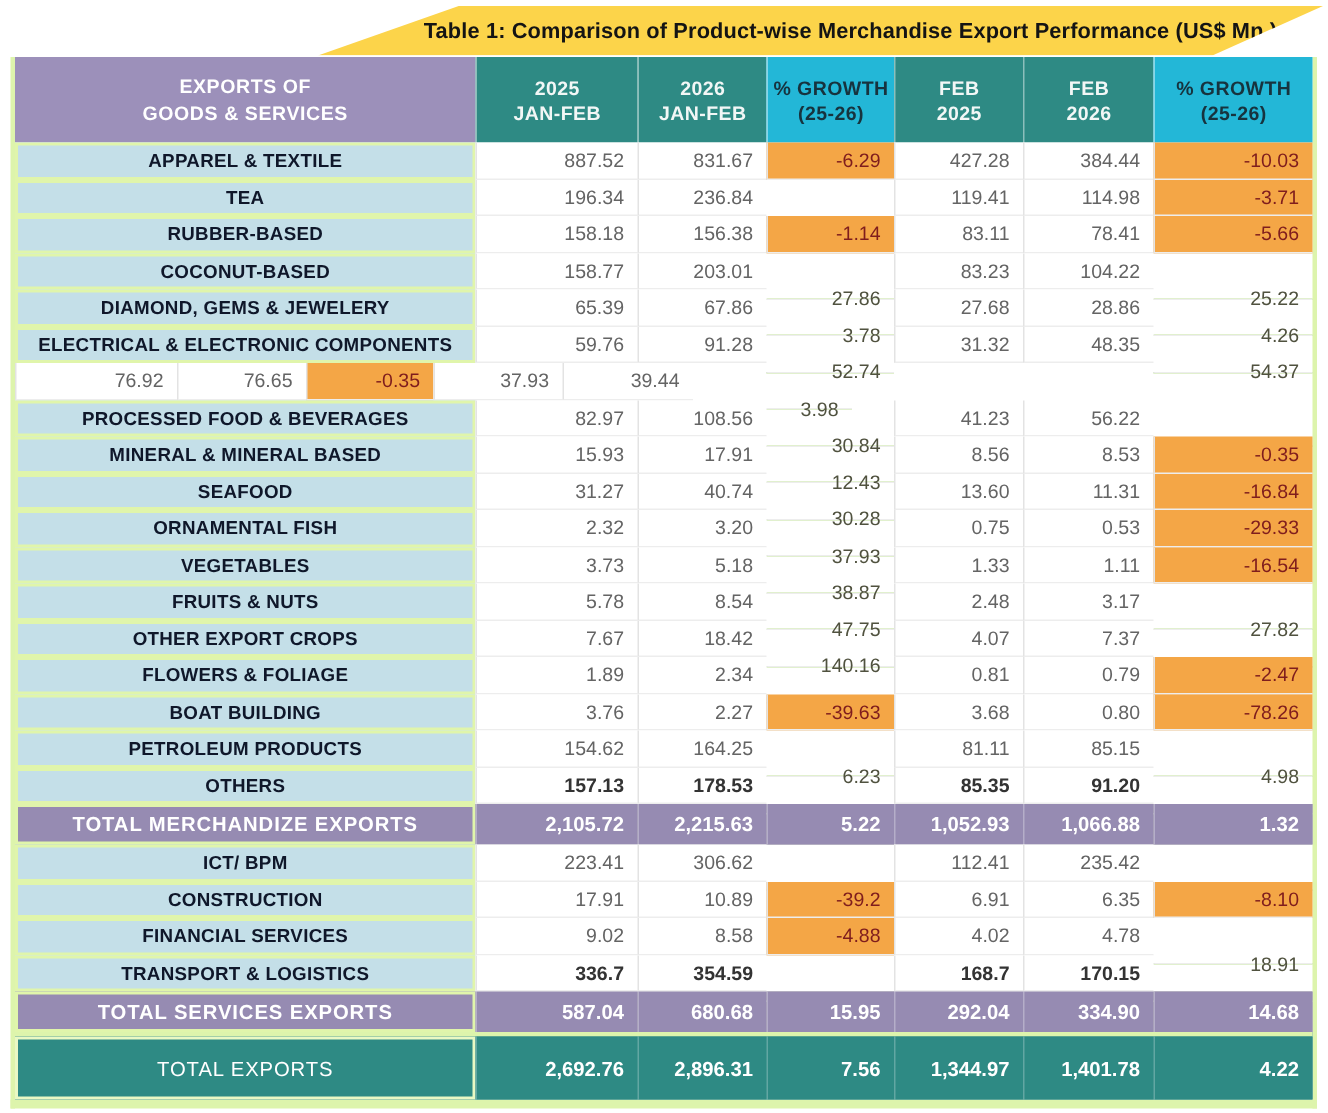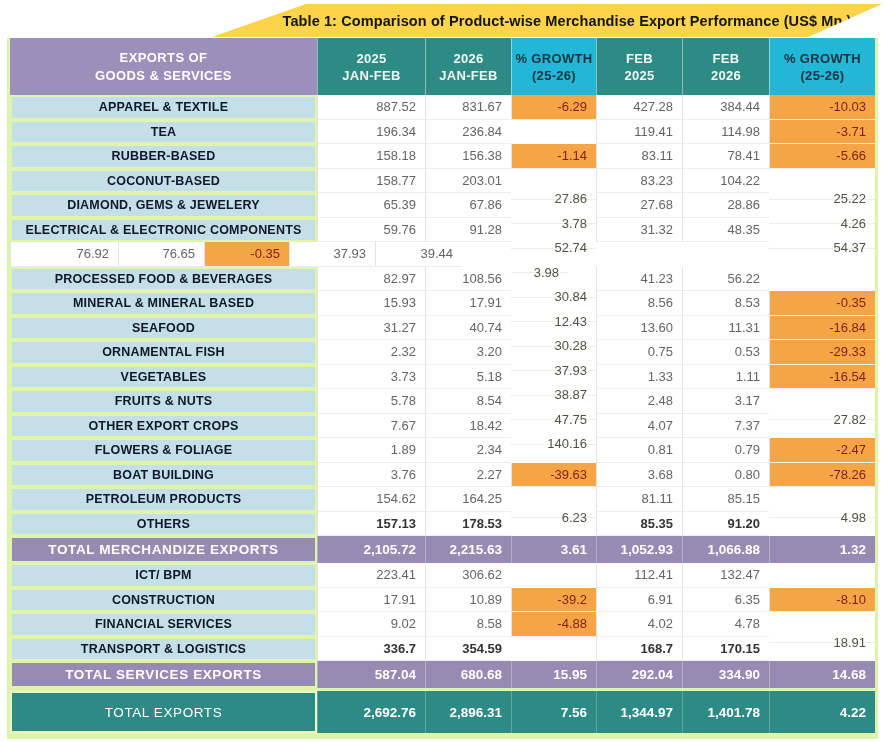--- a/index.html
+++ b/index.html
@@ -298,32 +298,32 @@
           <div class="cell val c1">178.53</div>
           <div class="cell val c2 pos">13.62</div>
           <div class="cell val c3">85.35</div>
           <div class="cell val c4">91.20</div>
           <div class="cell val c5 pos">6.85</div>
         </div>
         <div class="row total-purple">
           <div class="cell label-cell">TOTAL MERCHANDIZE EXPORTS</div>
           <div class="cell val c0">2,105.72</div>
           <div class="cell val c1">2,215.63</div>
-          <div class="cell val c2">3.61</div>
+          <div class="cell val c2">5.22</div>
           <div class="cell val c3">1,052.93</div>
           <div class="cell val c4">1,066.88</div>
           <div class="cell val c5">1.32</div>
         </div>
         <div class="row item">
           <div class="cell label-cell">ICT/ BPM</div>
           <div class="cell val c0">223.41</div>
           <div class="cell val c1">306.62</div>
           <div class="cell val c2 pos">37.25</div>
           <div class="cell val c3">112.41</div>
-          <div class="cell val c4">132.47</div>
+          <div class="cell val c4">235.42</div>
           <div class="cell val c5 pos">36.66</div>
         </div>
         <div class="row item">
           <div class="cell label-cell">CONSTRUCTION</div>
           <div class="cell val c0">17.91</div>
           <div class="cell val c1">10.89</div>
           <div class="cell val c2 neg">-39.2</div>
           <div class="cell val c3">6.91</div>
           <div class="cell val c4">6.35</div>
           <div class="cell val c5 neg">-8.10</div>

